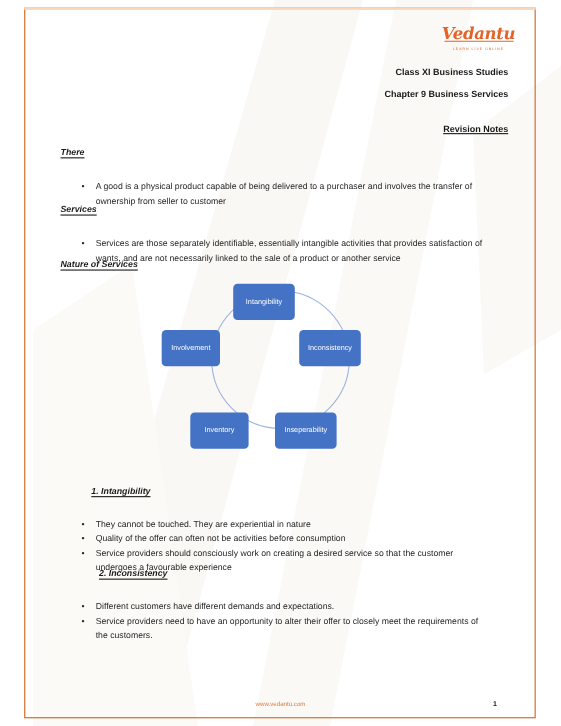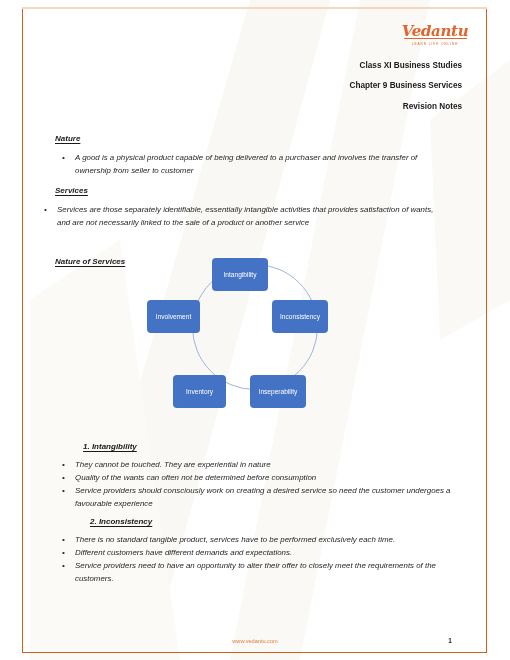--- a/index.html
+++ b/index.html
@@ -103,21 +103,21 @@
     position: absolute;
     left: 48px;
     width: 414px;
     text-align: right;
     font-size: 8.2px;
     font-weight: 700;
     color: #1a1a1a;
   }
   .t1 { top: 61px; }
   .t2 { top: 81px; }
-  .t3 { top: 102px; }
+  .t3 { top: 113px; text-decoration: underline; }
 
   .sec-head {
     position: absolute;
     left: 55px;
     font-size: 8px;
     font-weight: 700;
     font-style: italic;
     color: #1a1a1a;
     text-decoration: underline;
     text-underline-offset: 1.5px;
@@ -126,23 +126,22 @@
 
   .para {
     position: absolute;
     font-size: 7.9px;
     color: #262626;
     line-height: 12.6px;
   }
 
   ul.bul {
     list-style: none;
-    margin: 0;
+    margin: 12px;
     padding: 0;
-    font-style: italic;
   }
   ul.bul li {
     position: relative;
     padding-left: 20px;
     margin: 0 0 0.5px 0;
   }
   ul.bul li::before {
     content: "\2022";
     position: absolute;
     left: 7px;
@@ -227,58 +226,57 @@
 
     <div class="logo">
       <div class="logo-word">Vedantu</div>
       <div class="logo-tag">LEARN LIVE ONLINE</div>
     </div>
 
     <div class="doc-title t1">Class XI Business Studies</div>
     <div class="doc-title t2">Chapter 9 Business Services</div>
     <div class="doc-title t3">Revision Notes</div>
 
-    <div class="sec-head" style="top:134px;">Nature</div>
+    <div class="sec-head" style="top:134px;">There</div>
     <div class="para" style="left:55px; top:152px; width:400px;">
       <ul class="bul">
         <li>A good is a physical product capable of being delivered to a purchaser and involves the transfer of ownership from seller to customer</li>
       </ul>
     </div>
 
     <div class="sec-head" style="top:186px;text-align:right;">Services</div>
-    <div class="para" style="left:37px; top:204px; width:400px;">
+    <div class="para" style="left:55px; top:204px; width:400px;">
       <ul class="bul">
         <li>Services are those separately identifiable, essentially intangible activities that provides satisfaction of wants, and are not necessarily linked to the sale of a product or another service</li>
       </ul>
     </div>
 
-    <div class="sec-head" style="top:236px;margin-top:21px;">Nature of Services</div>
+    <div class="sec-head" style="top:236px;">Nature of Services</div>
 
     <div class="diagram">
       <div class="ring"></div>
       <div class="node n-intangibility">Intangibility</div>
       <div class="node n-inconsistency">Inconsistency</div>
       <div class="node n-inseperability">Inseperability</div>
       <div class="node n-inventory">Inventory</div>
       <div class="node n-involvement">Involvement</div>
     </div>
 
     <div class="sec-head" style="top:442px;margin-left:28px;">1. Intangibility</div>
     <div class="para" style="left:55px; top:459px; width:400px;">
       <ul class="bul">
         <li>They cannot be touched. They are experiential in nature</li>
-        <li>Quality of the wants can often not be determined before consumption</li>
-        <li>Service providers should consciously work on creating a desired service so need the customer undergoes a favourable experience</li>
+        <li>Quality of the offer can often not be activities before consumption</li>
+        <li>Service providers should consciously work on creating a desired service so that the customer undergoes a favourable experience</li>
       </ul>
     </div>
 
     <div class="sec-head" style="top:517px;margin-left:35px;">2. Inconsistency</div>
     <div class="para" style="left:55px; top:534px; width:400px;">
       <ul class="bul">
-        <li>There is no standard tangible product, services have to be performed exclusively each time.</li>
         <li>Different customers have different demands and expectations.</li>
         <li>Service providers need to have an opportunity to alter their offer to closely meet the requirements of the customers.</li>
       </ul>
     </div>
 
     <div class="footer-url">www.vedantu.com</div>
     <div class="footer-page">1</div>
 
   </div>
 </div>

